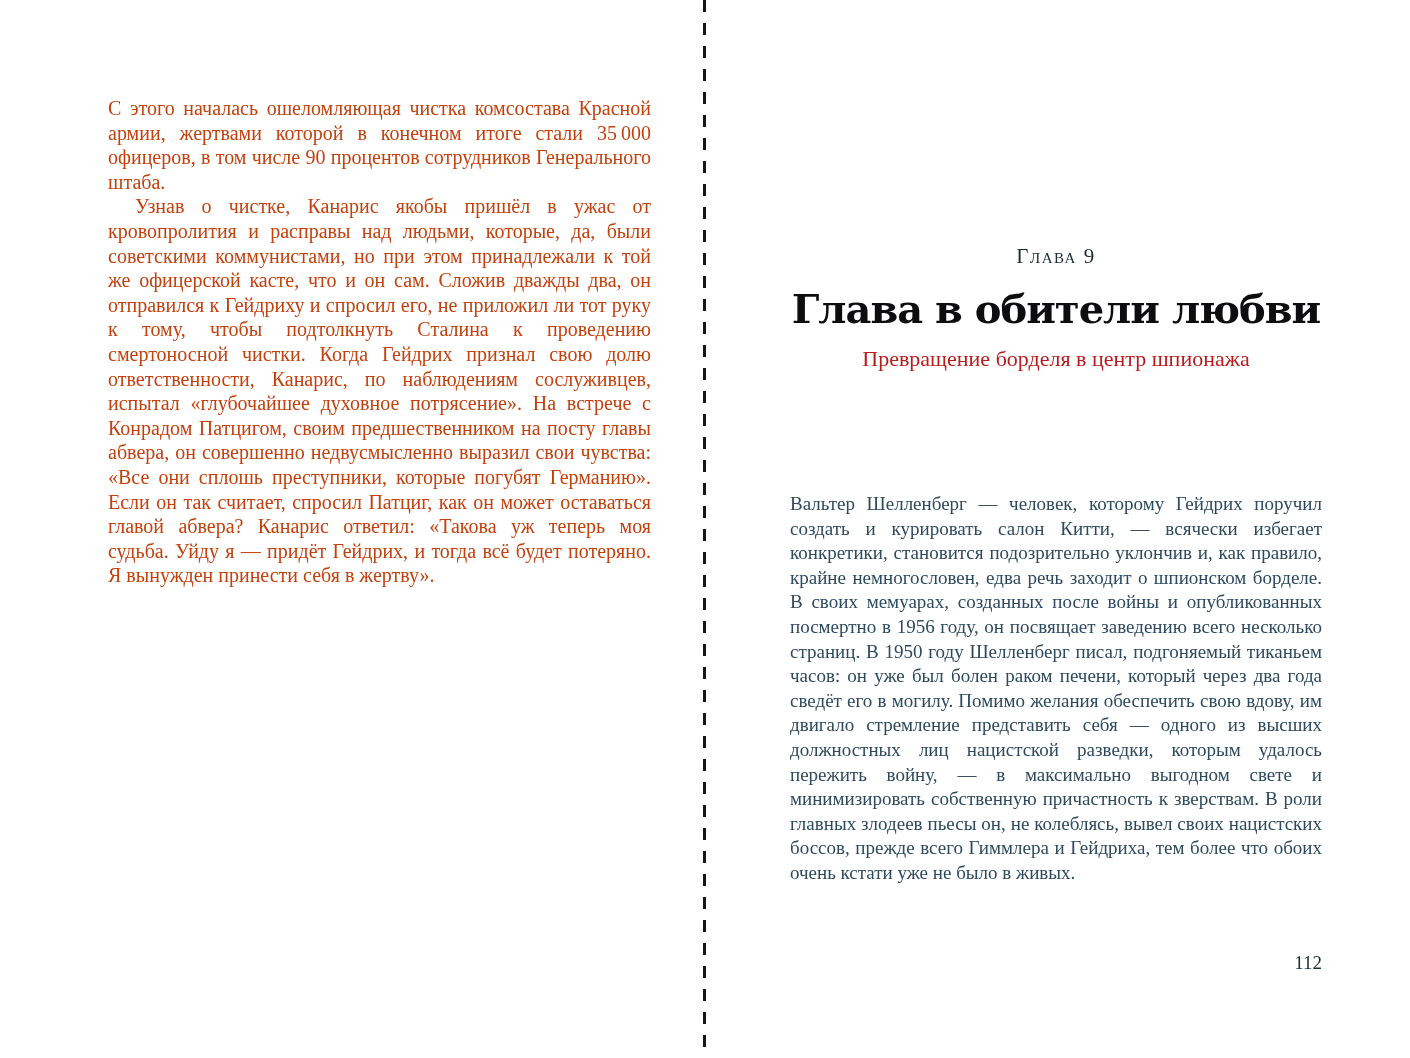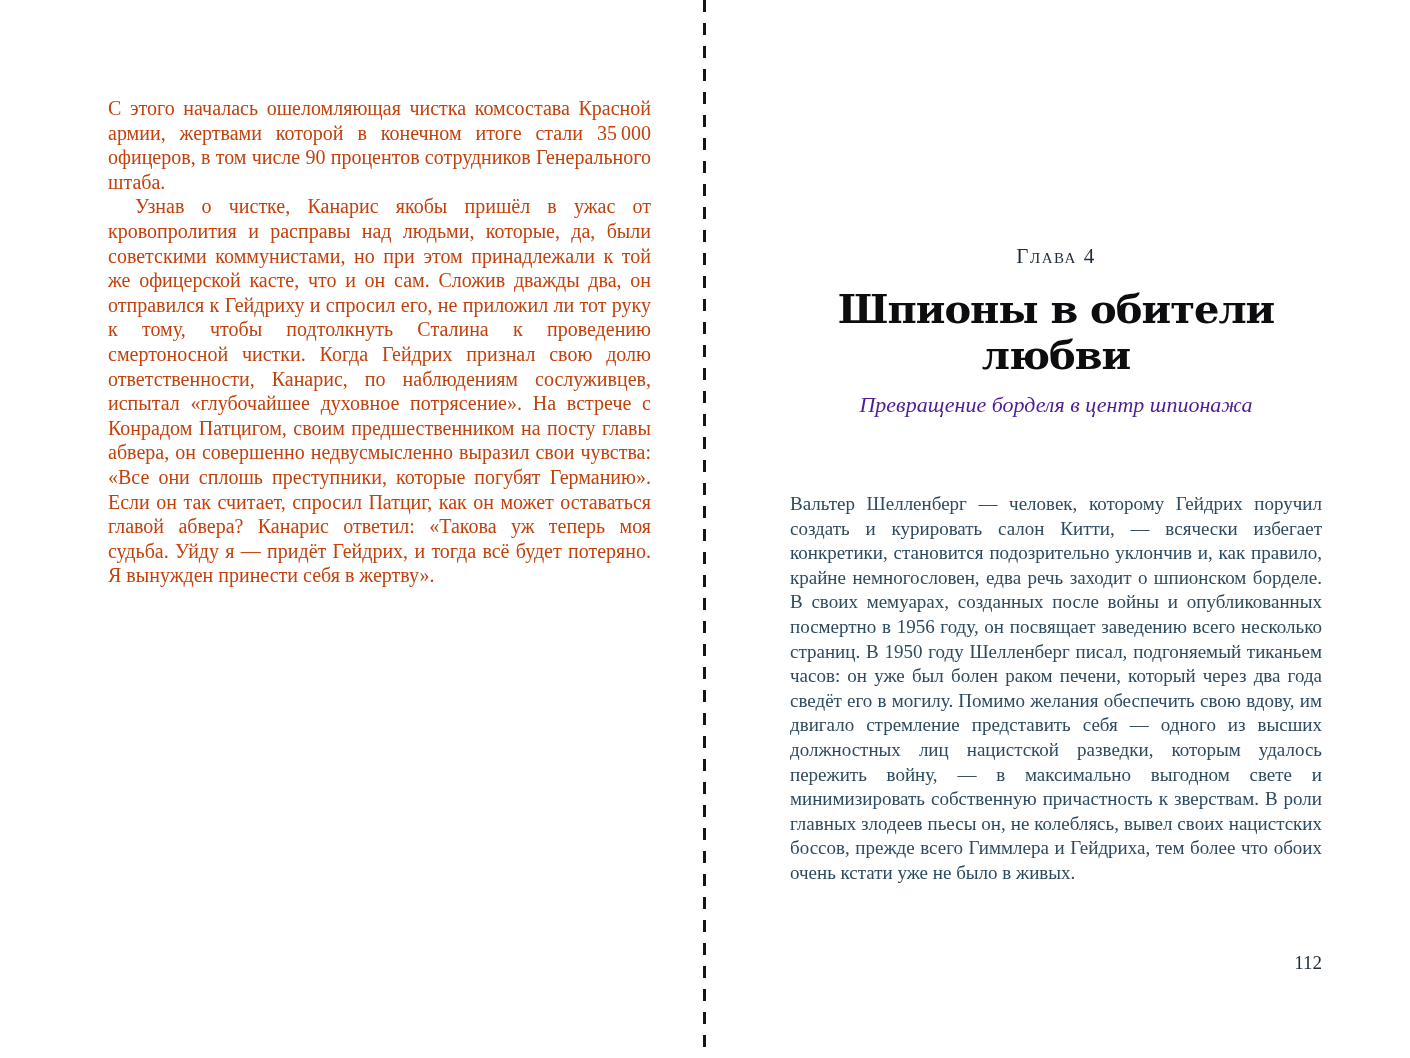--- a/index.html
+++ b/index.html
@@ -62,23 +62,22 @@
     margin-top: 17px;
     font-family: "DejaVu Serif", serif;
     font-weight: 700;
     font-size: 40px;
     letter-spacing: -1px;
     color: #0d0d0f;
     line-height: 46px;
   }
   .chapter-subtitle {
     margin-top: 13px;
-    font-style: italic;
     font-size: 22px;
-    color: #4c1d95;
+    color: #b91c1c;
     line-height: 28px;
   }
   .page-right-text {
     position: absolute;
     left: 790px;
     top: 492px;
     width: 532px;
     color: #2d4a5f;
     font-size: 19px;
     line-height: 24.6px;
@@ -104,22 +103,22 @@
 <div class="spread">
 
   <div class="page-left-text">
     <p>С этого началась ошеломляющая чистка комсостава Красной армии, жертвами которой в конечном итоге стали 35 000 офицеров, в том числе 90 процентов сотрудников Генерального штаба.</p>
     <p class="indent">Узнав о чистке, Канарис якобы пришёл в ужас от кровопролития и расправы над людьми, которые, да, были советскими коммунистами, но при этом принадлежали к той же офицерской касте, что и он сам. Сложив дважды два, он отправился к Гейдриху и спросил его, не приложил ли тот руку к тому, чтобы подтолкнуть Сталина к проведению смертоносной чистки. Когда Гейдрих признал свою долю ответственности, Канарис, по наблюдениям сослуживцев, испытал «глубочайшее духовное потрясение». На встрече с Конрадом Патцигом, своим предшественником на посту главы абвера, он совершенно недвусмысленно выразил свои чувства: «Все они сплошь преступники, которые погубят Германию». Если он так считает, спросил Патциг, как он может оставаться главой абвера? Канарис ответил: «Такова уж теперь моя судьба. Уйду я — придёт Гейдрих, и тогда всё будет потеряно. Я вынужден принести себя в жертву».</p>
   </div>
 
   <div class="divider"></div>
 
   <div class="chapter-head">
-    <div class="chapter-label">Глава 4</div>
-    <div class="chapter-title">Шпионы в обители любви</div>
+    <div class="chapter-label">Глава 9</div>
+    <div class="chapter-title">Глава в обители любви</div>
     <div class="chapter-subtitle">Превращение борделя в центр шпионажа</div>
   </div>
 
   <div class="page-right-text">
     <p>Вальтер Шелленберг — человек, которому Гейдрих поручил создать и курировать салон Китти, — всячески избегает конкретики, становится подозрительно уклончив и, как правило, крайне немногословен, едва речь заходит о шпионском борделе. В своих мемуарах, созданных после войны и опубликованных посмертно в 1956 году, он посвящает заведению всего несколько страниц. В 1950 году Шелленберг писал, подгоняемый тиканьем часов: он уже был болен раком печени, который через два года сведёт его в могилу. Помимо желания обеспечить свою вдову, им двигало стремление представить себя — одного из высших должностных лиц нацистской разведки, которым удалось пережить войну, — в максимально выгодном свете и минимизировать собственную причастность к зверствам. В роли главных злодеев пьесы он, не колеблясь, вывел своих нацистских боссов, прежде всего Гиммлера и Гейдриха, тем более что обоих очень кстати уже не было в живых.</p>
   </div>
 
   <div class="page-number">112</div>
 
 </div>

